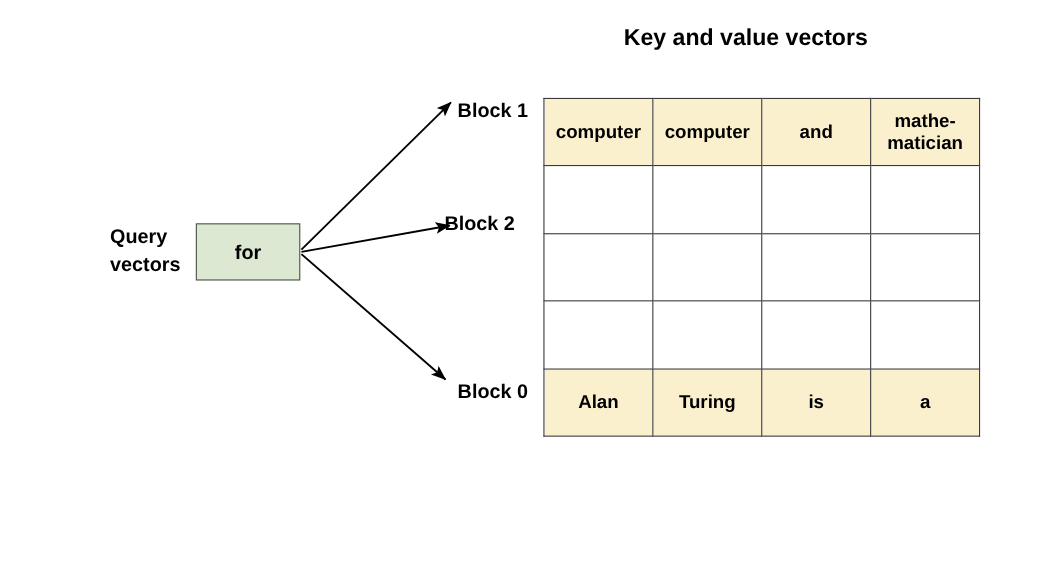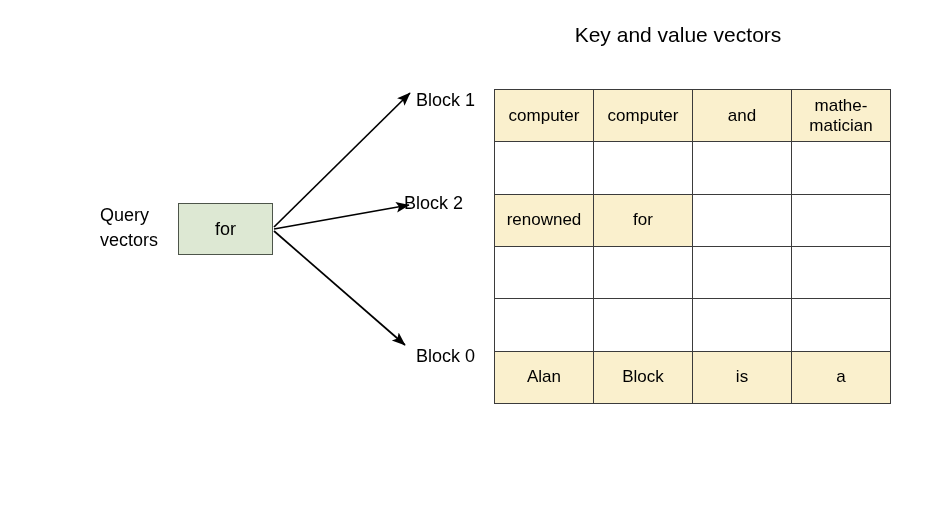--- a/index.html
+++ b/index.html
@@ -14,20 +14,21 @@
     overflow: hidden;
     font-family: "Liberation Sans", sans-serif;
     color: #000000;
   }
 
   #canvas {
     position: absolute;
     left: 0; top: 0;
     width: 952px;
     height: 531px;
+    font-weight: bold;
   }
 
   
   .diagram-title {
     position: absolute;
     left: 494px;
     top: 22px;
     width: 368px;
     text-align: center;
     font-size: 21px;
@@ -160,39 +161,33 @@
           <td class="filled">and</td>
           <td class="filled wrap"><span>mathe-</span><br><span>matician</span></td>
         </tr>
         <tr>
           <td></td>
           <td></td>
           <td></td>
           <td></td>
         </tr>
         <tr>
-          <td class="filled">renowned</td>
-          <td class="filled">for</td>
-          <td></td>
-          <td></td>
-        </tr>
-        <tr>
           <td></td>
           <td></td>
           <td></td>
           <td></td>
         </tr>
         <tr>
           <td></td>
           <td></td>
           <td></td>
           <td></td>
         </tr>
         <tr>
           <td class="filled">Alan</td>
-          <td class="filled">Block</td>
+          <td class="filled">Turing</td>
           <td class="filled">is</td>
           <td class="filled">a</td>
         </tr>
       </tbody>
   </table>
 
 </div>
 
 </body></html>

